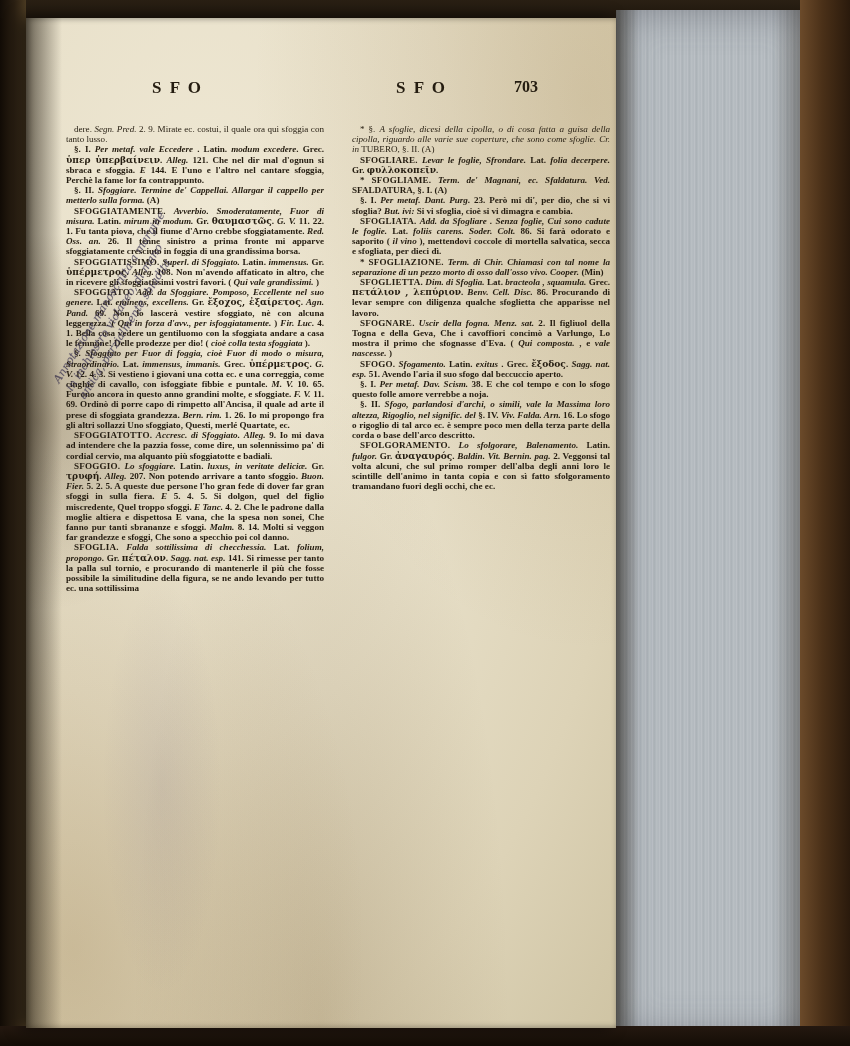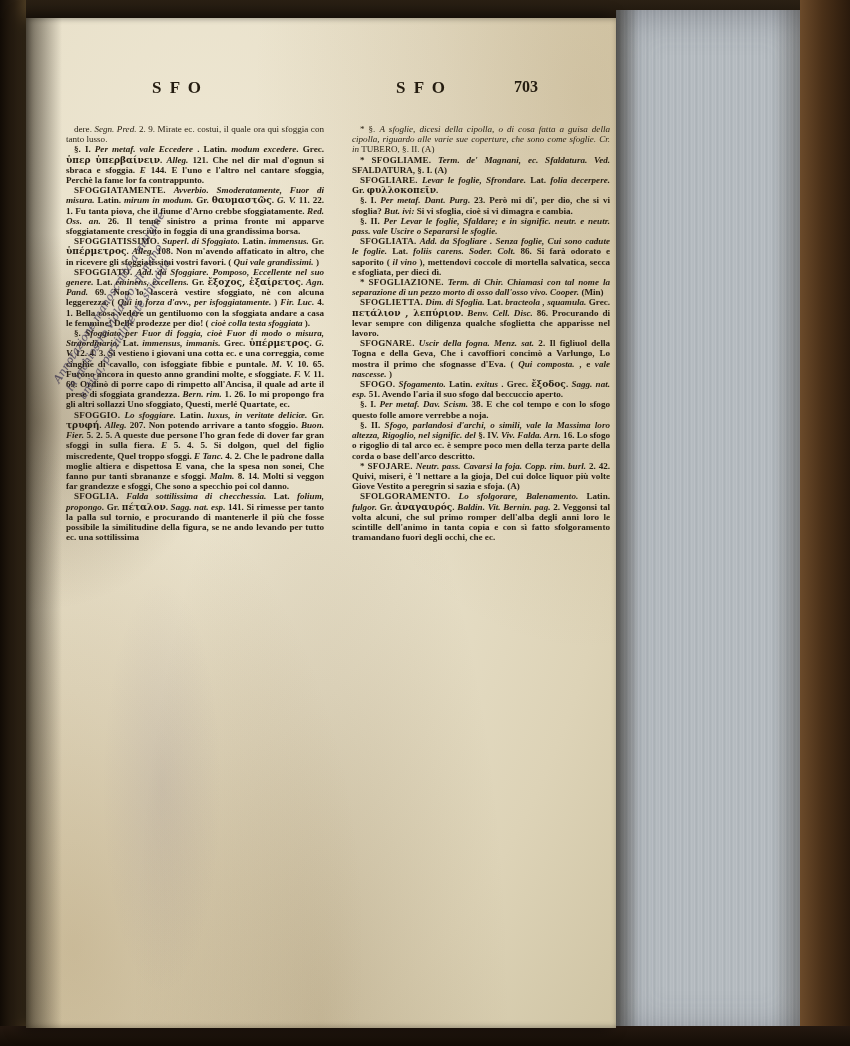--- a/index.html
+++ b/index.html
@@ -134,41 +134,41 @@
       <div class="header">
         <span class="hdr-left">S F O</span>
         <span class="hdr-center">S F O</span>
         <span class="hdr-page">703</span>
       </div>
 
       <div class="columns">
         <div class="col col-left">
             <p>dere. <i>Segn. Pred.</i> 2. 9. Mirate ec. costui, il quale ora qui sfoggia con tanto lusso.</p>
             <p>§. I. <i>Per metaf. vale Eccedere</i> . Latin. <i>modum excedere</i>. Grec. <span class="gk">ὑπερ ὑπερβαίνειν</span>. <i>Alleg.</i> 121. Che nel dir mal d'ognun si sbraca e sfoggia. <i>E</i> 144. E l'uno e l'altro nel cantare sfoggia, Perchè la fame lor fa contrappunto.</p>
+            <p>§. II. <i>Sfoggiare. Termine de' Cappellai. Allargar il cappello per metterlo sulla forma.</i> (A)</p>
             <p><span class="hw">Sfoggiatamente.</span> <i>Avverbio. Smoderatamente, Fuor di misura.</i> Latin. <i>mirum in modum.</i> Gr. <span class="gk">θαυμαστῶς</span>. <i>G. V.</i> 11. 22. 1. Fu tanta piova, che il fiume d'Arno crebbe sfoggiatamente. <i>Red. Oss. an.</i> 26. Il tenne sinistro a prima fronte mi apparve sfoggiatamente cresciuto in foggia di una grandissima borsa.</p>
             <p><span class="hw">Sfoggiatissimo.</span> <i>Superl. di Sfoggiato.</i> Latin. <i>immensus.</i> Gr. <span class="gk">ὑπέρμετρος</span>. <i>Alleg.</i> 108. Non m'avendo affaticato in altro, che in ricevere gli sfoggiatissimi vostri favori. ( <i>Qui vale grandissimi.</i> )</p>
             <p><span class="hw">Sfoggiato.</span> <i>Add. da Sfoggiare. Pomposo, Eccellente nel suo genere.</i> Lat. <i>eminens, excellens.</i> Gr. <span class="gk">ἔξοχος, ἐξαίρετος</span>. <i>Agn. Pand.</i> 69. Non lo lascerà vestire sfoggiato, nè con alcuna leggerezza. ( <i>Qui in forza d'avv., per isfoggiatamente.</i> ) <i>Fir. Luc.</i> 4. 1. Bella cosa vedere un gentiluomo con la sfoggiata andare a casa le femmine! Delle prodezze per dio! ( <i>cioè colla testa sfoggiata</i> ).</p>
             <p>§. <i>Sfoggiato per Fuor di foggia, cioè Fuor di modo o misura, Straordinario.</i> Lat. <i>immensus, immanis.</i> Grec. <span class="gk">ὑπέρμετρος</span>. <i>G. V.</i> 12. 4. 3. Si vestieno i giovani una cotta ec. e una correggia, come cinghie di cavallo, con isfoggiate fibbie e puntale. <i>M. V.</i> 10. 65. Furono ancora in questo anno grandini molte, e sfoggiate. <i>F. V.</i> 11. 69. Ordinò di porre capo di rimpetto all'Ancisa, il quale ad arte il prese di sfoggiata grandezza. <i>Bern. rim.</i> 1. 26. Io mi propongo fra gli altri sollazzi Uno sfoggiato, Questi, merlé Quartate, ec.</p>
+            <p><span class="hw">Sfoggiatotto.</span> <i>Accresc. di Sfoggiato.</i> <i>Alleg.</i> 9. Io mi dava ad intendere che la pazzia fosse, come dire, un solennissimo pa' di cordial cervio, ma alquanto più sfoggiatotte e badiali.</p>
             <p><span class="hw">Sfoggio.</span> <i>Lo sfoggiare.</i> Latin. <i>luxus, in veritate deliciæ.</i> Gr. <span class="gk">τρυφή</span>. <i>Alleg.</i> 207. Non potendo arrivare a tanto sfoggio. <i>Buon. Fier.</i> 5. 2. 5. A queste due persone l'ho gran fede di dover far gran sfoggi in sulla fiera. <i>E</i> 5. 4. 5. Si dolgon, quel del figlio miscredente, Quel troppo sfoggi. <i>E Tanc.</i> 4. 2. Che le padrone dalla moglie altiera e dispettosa E vana, che la spesa non sonei, Che fanno pur tanti sbrananze e sfoggi. <i>Malm.</i> 8. 14. Molti si veggon far grandezze e sfoggi, Che sono a specchio poi col danno.</p>
             <p><span class="hw">Sfoglia.</span> <i>Falda sottilissima di checchessia.</i> Lat. <i>folium, propongo.</i> Gr. <span class="gk">πέταλον</span>. <i>Sagg. nat. esp.</i> 141. Si rimesse per tanto la palla sul tornio, e procurando di mantenerle il più che fosse possibile la similitudine della figura, se ne ando levando per tutto ec. una sottilissima</p>
           </div>
         <div class="col col-right">
             <p>* §. <i>A sfoglie, dicesi della cipolla, o di cosa fatta a guisa della cipolla, riguardo alle varie sue coperture, che sono come sfoglie. Cr. in</i> TUBERO, §. II. (A)</p>
+            <p><span class="hw">Sfogliare.</span> <i>Levar le foglie, Sfrondare.</i> Lat. <i>folia decerpere.</i> Gr. <span class="gk">φυλλοκοπεῖν</span>.</p>
             <p>* <span class="hw">Sfogliame.</span> <i>Term. de' Magnani, ec. Sfaldatura. Ved.</i> SFALDATURA, §. I. (A)</p>
-            <p><span class="hw">Sfogliare.</span> <i>Levar le foglie, Sfrondare.</i> Lat. <i>folia decerpere.</i> Gr. <span class="gk">φυλλοκοπεῖν</span>.</p>
             <p>§. I. <i>Per metaf. Dant. Purg.</i> 23. Però mi di', per dio, che si vi sfoglia? <i>But. ivi:</i> Si vi sfoglia, cioè si vi dimagra e cambia.</p>
-            <p>§. II. <i>Per Levar le foglie, Sfaldare; e in signific. neutr. e neutr. pass. vale Uscire o Separarsi le sfoglie.</i></p>
             <p><span class="hw">Sfogliata.</span> <i>Add. da Sfogliare . Senza foglie, Cui sono cadute le foglie.</i> Lat. <i>foliis carens. Soder. Colt.</i> 86. Si farà odorato e saporito ( <i>il vino</i> ), mettendovi coccole di mortella salvatica, secca e sfogliata, per dieci dì.</p>
             <p>* <span class="hw">Sfogliazione.</span> <i>Term. di Chir. Chiamasi con tal nome la separazione di un pezzo morto di osso dall'osso vivo. Cooper.</i> (Min)</p>
             <p><span class="hw">Sfoglietta.</span> <i>Dim. di Sfoglia.</i> Lat. <i>bracteola , squamula.</i> Grec. <span class="gk">πετάλιον , λεπύριον</span>. <i>Benv. Cell. Disc.</i> 86. Procurando di levar sempre con diligenza qualche sfoglietta che apparisse nel lavoro.</p>
             <p><span class="hw">Sfognare.</span> <i>Uscir della fogna. Menz. sat.</i> 2. Il figliuol della Togna e della Geva, Che i cavoffiori concimò a Varlungo, Lo mostra il primo che sfognasse d'Eva. ( <i>Qui composta.</i> , e <i>vale nascesse.</i> )</p>
             <p><span class="hw">Sfogo.</span> <i>Sfogamento.</i> Latin. <i>exitus</i> . Grec. <span class="gk">ἔξοδος</span>. <i>Sagg. nat. esp.</i> 51. Avendo l'aria il suo sfogo dal beccuccio aperto.</p>
             <p>§. I. <i>Per metaf. Dav. Scism.</i> 38. E che col tempo e con lo sfogo questo folle amore verrebbe a noja.</p>
             <p>§. II. <i>Sfogo, parlandosi d'archi, o simili, vale la Massima loro altezza, Rigoglio, nel signific. del</i> §. IV. <i>Viv. Falda. Arn.</i> 16. Lo sfogo o rigoglio di tal arco ec. è sempre poco men della terza parte della corda o base dell'arco descritto.</p>
-            <p>* <span class="hw">Sfojare.</span> <i>Neutr. pass. Cavarsi la foja. Copp. rim. burl.</i> 2. 42. Quivi, miseri, è 'l nettare a la gioja, Del cui dolce liquor più volte Giove Vestito a peregrin si sazia e sfoja. (A)</p>
             <p><span class="hw">Sfolgoramento.</span> <i>Lo sfolgorare, Balenamento.</i> Latin. <i>fulgor.</i> Gr. <span class="gk">ἀναγαυρός</span>. <i>Baldin. Vit. Bernin. pag.</i> 2. Veggonsi tal volta alcuni, che sul primo romper dell'alba degli anni loro le scintille dell'animo in tanta copia e con sì fatto sfolgoramento tramandano fuori degli occhi, che ec.</p>
           </div>
       </div>
 
       <div class="ink-smudge"></div>
       <div class="marginalia">
           <div>Annotazione manoscritta a margine</div>
           <div>in inchiostro violaceo, di mano</div>
           <div>antica, parzialmente sbiadita</div>
         </div>

